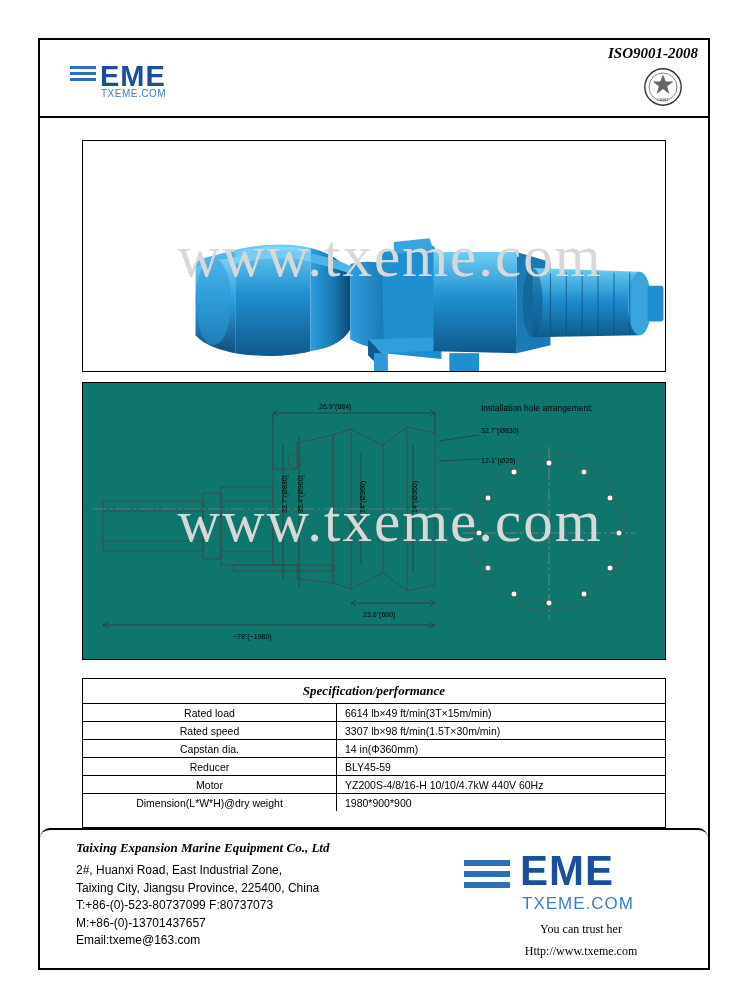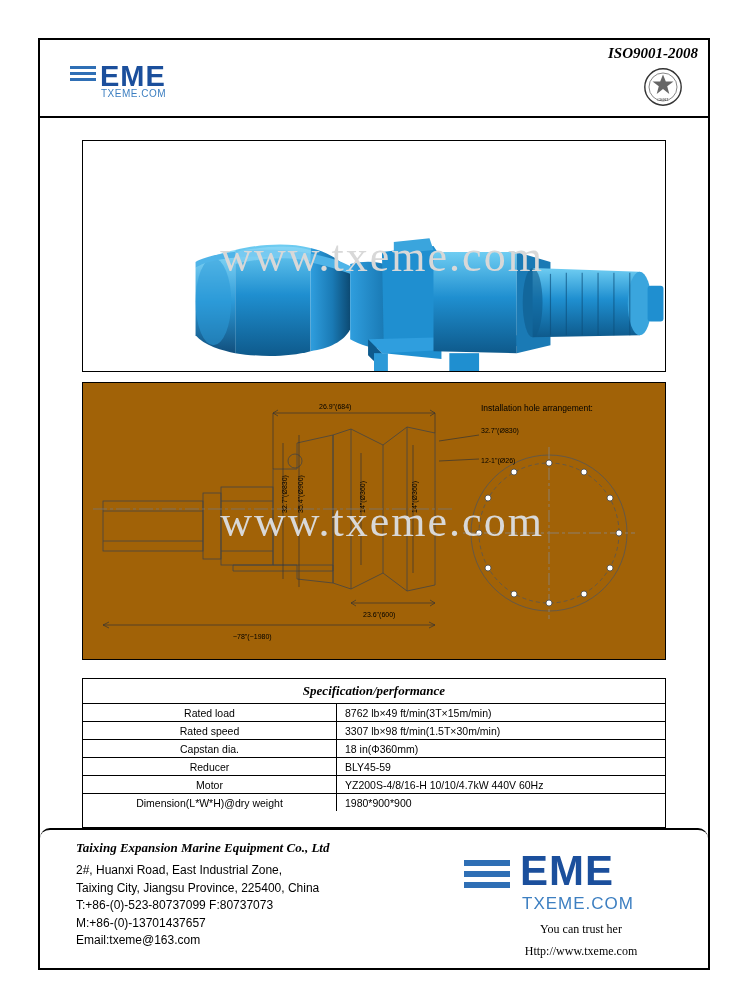--- a/index.html
+++ b/index.html
@@ -50,30 +50,30 @@
     position:absolute;right:24px;top:26px;width:42px;height:42px;
   }
 
   
   .photo-box{
     position:absolute;left:42px;top:100px;width:584px;height:232px;
     border:1px solid #000;box-sizing:border-box;overflow:hidden;
     background:#fff;
   }
   .wm{
-    position:absolute;left:8px;top:50%;width:100%;transform:translateY(-50%);
-    text-align:center;font-size:44px;color:#d8d8d8;letter-spacing:2px;
+    position:absolute;left:16px;top:50%;width:100%;transform:translateY(-50%);
+    text-align:center;font-size:59px;color:#d8d8d8;letter-spacing:2px;
     font-family:"Liberation Serif", serif;pointer-events:none;user-select:none;
   }
   .photo-art{position:absolute;left:0;top:0;width:100%;height:100%;}
 
   
   .draw-box{
     position:absolute;left:42px;top:342px;width:584px;height:278px;
-    border:1px solid #000;box-sizing:border-box;overflow:hidden;background:#a16207;
+    border:1px solid #000;box-sizing:border-box;overflow:hidden;background:#0f766e;
   }
 
   
   .spec-wrap{
     position:absolute;left:42px;top:638px;width:584px;height:150px;
     border:1px solid #000;box-sizing:border-box;
   }
   .spec-title{
     text-align:center;font-weight:bold;font-style:italic;font-size:13px;
     font-family:"Liberation Serif", serif;padding:4px 0 4px;
@@ -311,29 +311,29 @@
       </svg>
       <div class="wm">www.txeme.com</div>
     </div>
 
     <div class="spec-wrap">
       <div class="spec-title">Specification/performance</div>
       <table class="spec">
         <tbody>
           <tr>
             <td class="k">Rated load</td>
-            <td class="v">8762 lb×49 ft/min(3T×15m/min)</td>
+            <td class="v">6614 lb×49 ft/min(3T×15m/min)</td>
           </tr>
           <tr>
             <td class="k">Rated speed</td>
             <td class="v">3307 lb×98 ft/min(1.5T×30m/min)</td>
           </tr>
           <tr>
             <td class="k">Capstan dia.</td>
-            <td class="v">18 in(Φ360mm)</td>
+            <td class="v">14 in(Φ360mm)</td>
           </tr>
           <tr>
             <td class="k">Reducer</td>
             <td class="v">BLY45-59</td>
           </tr>
           <tr>
             <td class="k">Motor</td>
             <td class="v">YZ200S-4/8/16-H  10/10/4.7kW 440V 60Hz</td>
           </tr>
           <tr>

